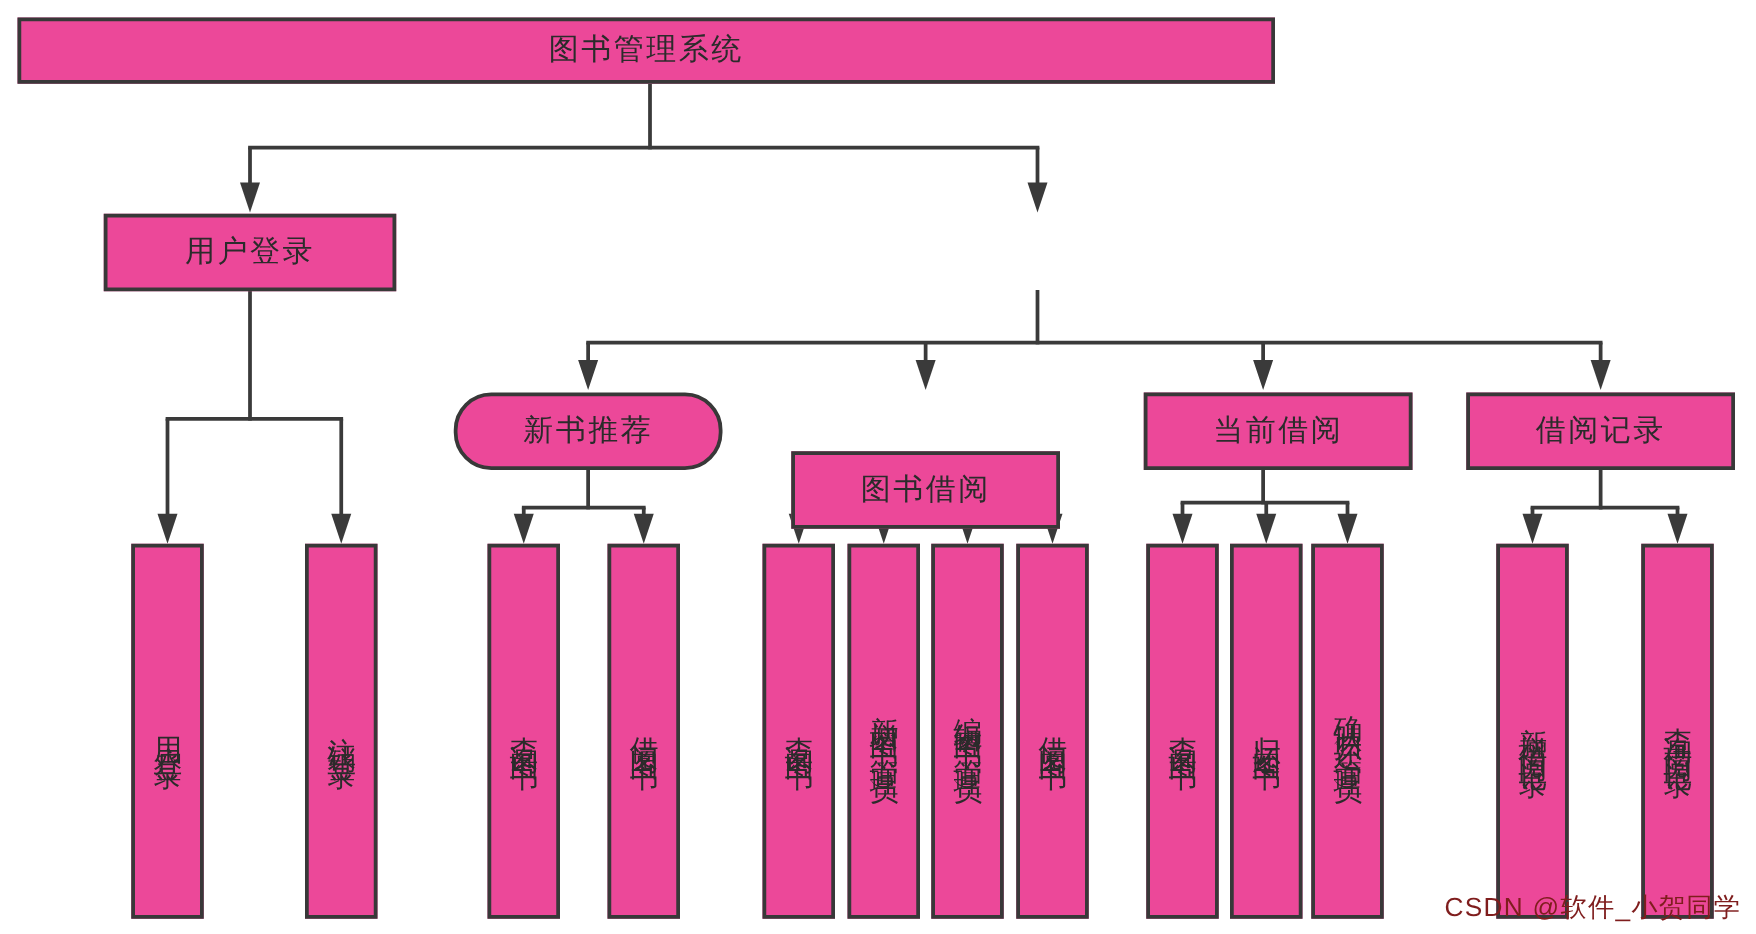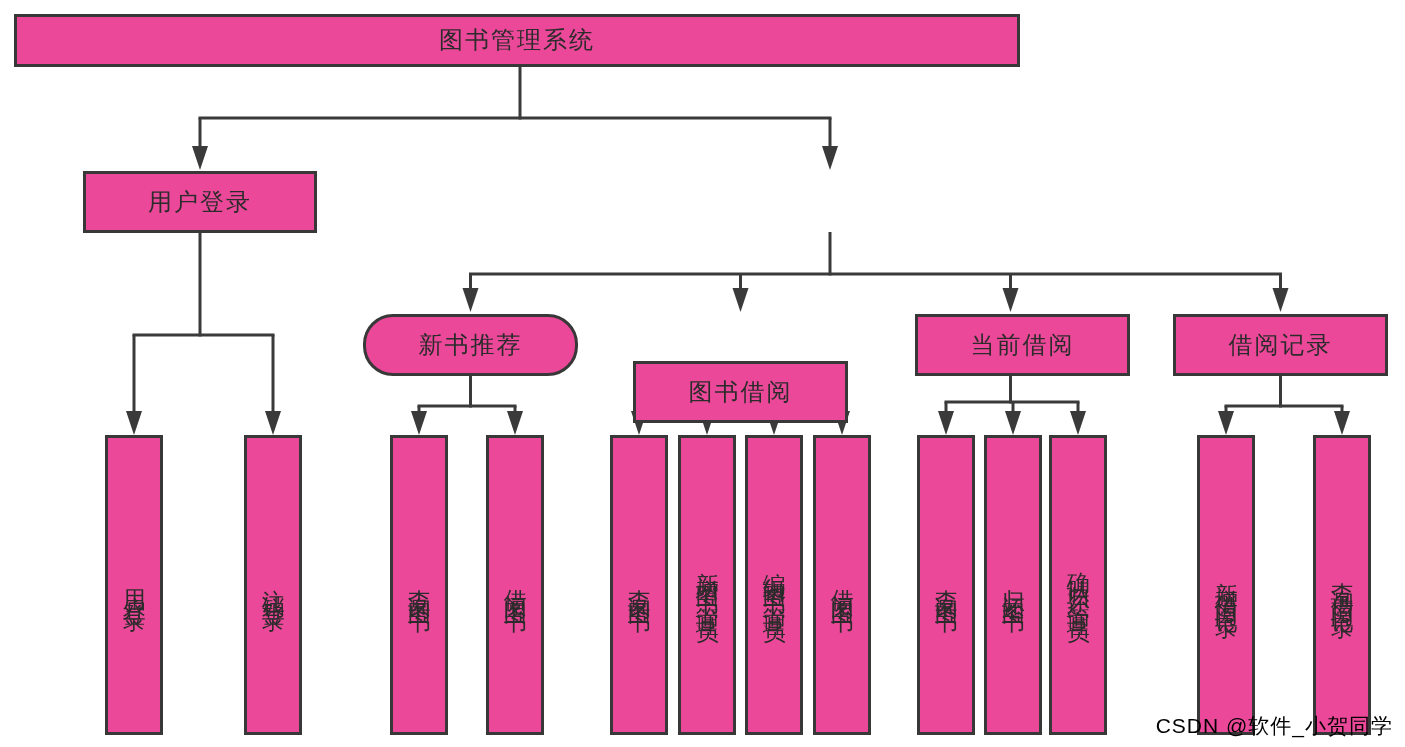--- a/index.html
+++ b/index.html
@@ -36,21 +36,21 @@
     text-orientation: mixed;
     font-size: 23px;
     letter-spacing: 7px;
     padding: 4px 0;
   }
   .watermark {
     position: absolute;
     right: 12px;
     bottom: 7px;
     font-size: 21px;
-    color: #000000;
+    color: #7f1d1d;
     letter-spacing: 1px;
     white-space: nowrap;
   }
 </style>
 </head>
 <body>
 
 <div class="canvas">
 
   <svg class="connectors" viewBox="0 0 1405 747" xmlns="http://www.w3.org/2000/svg">

